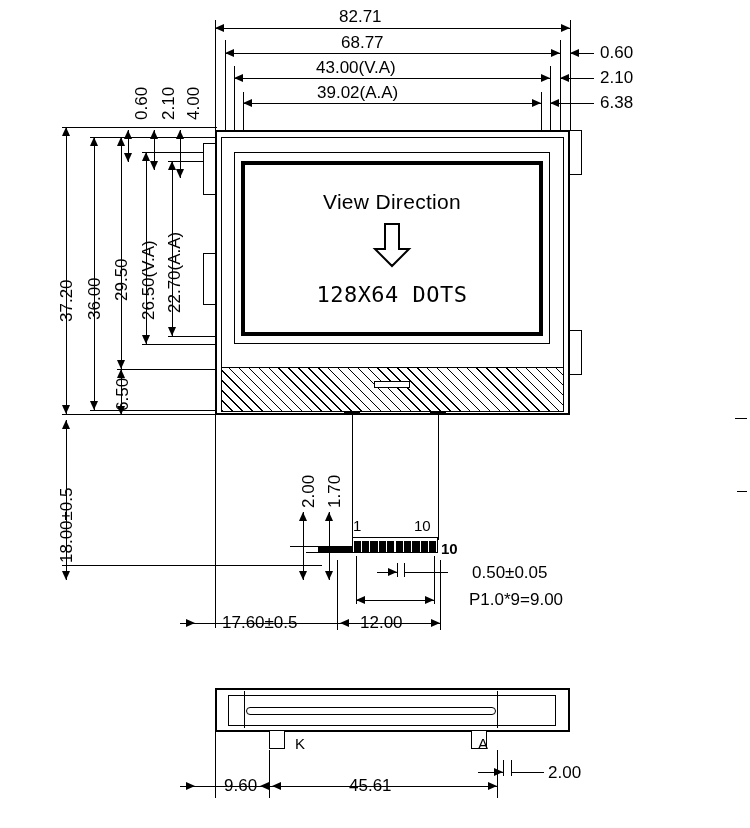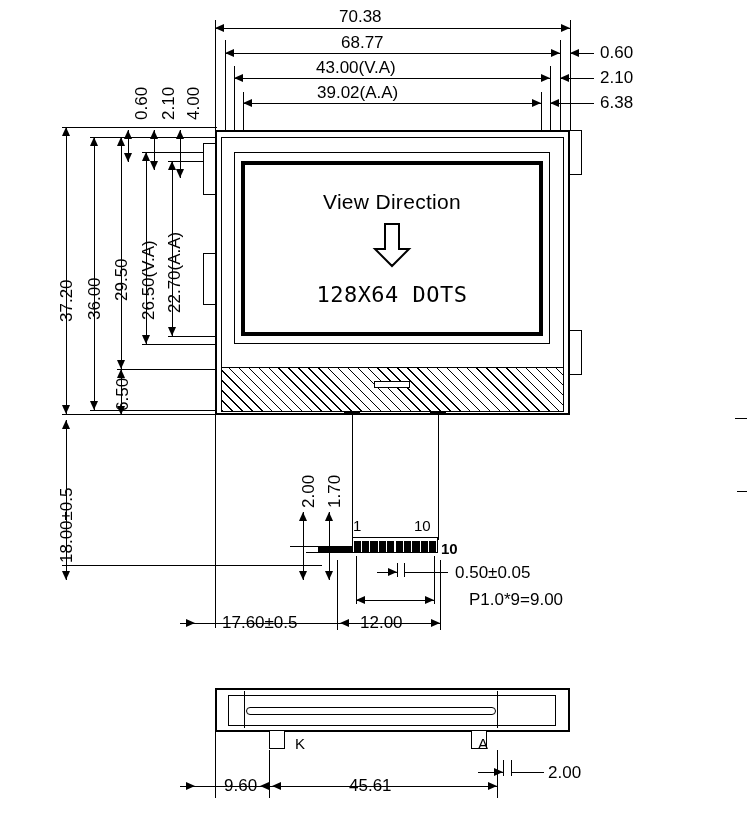--- a/index.html
+++ b/index.html
@@ -215,21 +215,21 @@
 </head>
 <body>
 
 <div id="stage">
 
   <div class="ln v1" style="left:215px; top:20px; height:110px;"></div>
   <div class="ln v1" style="left:570px; top:20px; height:110px;"></div>
   <div class="ln h1" style="left:215px; top:28px; width:355px;"></div>
   <div class="ah ah-l" style="left:215px; top:24px;"></div>
   <div class="ah ah-r" style="left:561px; top:24px;"></div>
-  <div class="lbl" style="left:339px; top:8px;">70.38</div>
+  <div class="lbl" style="left:339px; top:8px;">82.71</div>
 
   <div class="ln v1" style="left:225px; top:40px; height:95px;"></div>
   <div class="ln v1" style="left:560px; top:40px; height:95px;"></div>
   <div class="ln h1" style="left:225px; top:53px; width:335px;"></div>
   <div class="ah ah-l" style="left:225px; top:49px;"></div>
   <div class="ah ah-r" style="left:551px; top:49px;"></div>
   <div class="lbl" style="left:341px; top:34px;">68.77</div>
 
   <div class="ln v1" style="left:234px; top:66px; height:90px;"></div>
   <div class="ln v1" style="left:550px; top:66px; height:90px;"></div>
@@ -377,21 +377,21 @@
   <div class="ln v1" style="left:329px; top:512px; height:68px;"></div>
   <div class="ah ah-u" style="left:325px; top:512px;"></div>
   <div class="ah ah-d" style="left:325px; top:571px;"></div>
   <div class="lbl vert" style="left:326px; top:508px;">1.70</div>
 
   <div class="ln v1" style="left:397px; top:563px; height:14px;"></div>
   <div class="ln v1" style="left:404px; top:563px; height:14px;"></div>
   <div class="ln h1" style="left:377px; top:572px; width:20px;"></div>
   <div class="ln h1" style="left:404px; top:572px; width:44px;"></div>
   <div class="ah ah-r" style="left:388px; top:568px;"></div>
-  <div class="lbl" style="left:455px; top:564px;">0.50±0.05</div>
+  <div class="lbl" style="left:472px; top:564px;">0.50±0.05</div>
 
   <div class="ln v1" style="left:356px; top:556px; height:48px;"></div>
   <div class="ln v1" style="left:434px; top:556px; height:48px;"></div>
   <div class="ln h1" style="left:356px; top:600px; width:78px;"></div>
   <div class="ah ah-l" style="left:356px; top:596px;"></div>
   <div class="ah ah-r" style="left:425px; top:596px;"></div>
   <div class="lbl" style="left:441px; top:591px;margin-left:28px;">P1.0*9=9.00</div>
 
   <div class="ln v1" style="left:215px; top:28px; height:600px;"></div>
   <div class="ln v1" style="left:337px; top:560px; height:70px;"></div>

